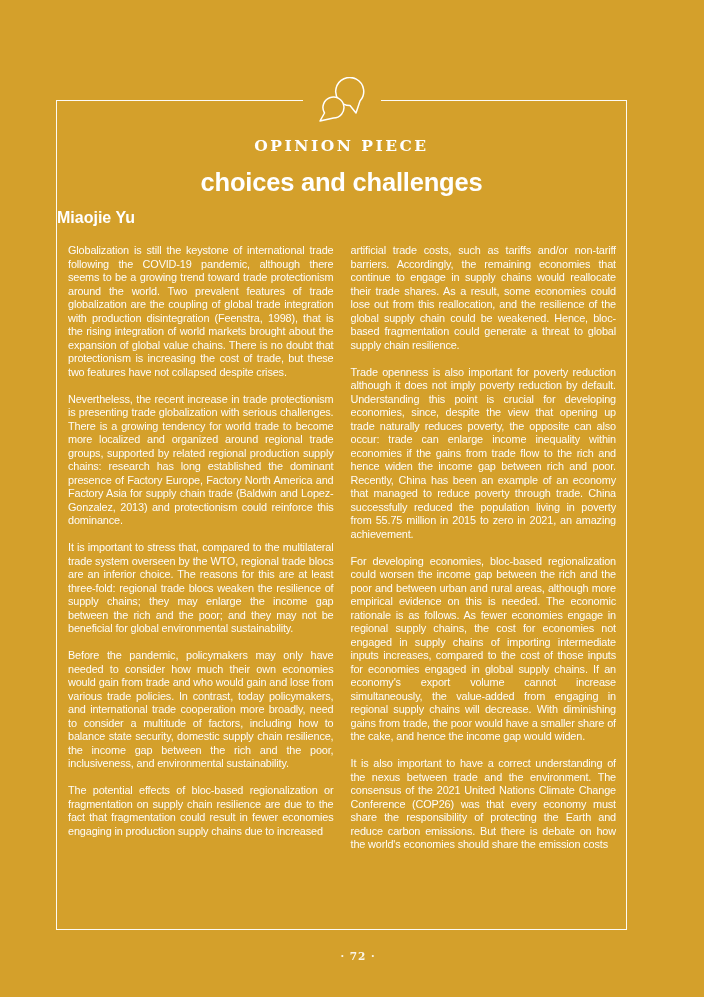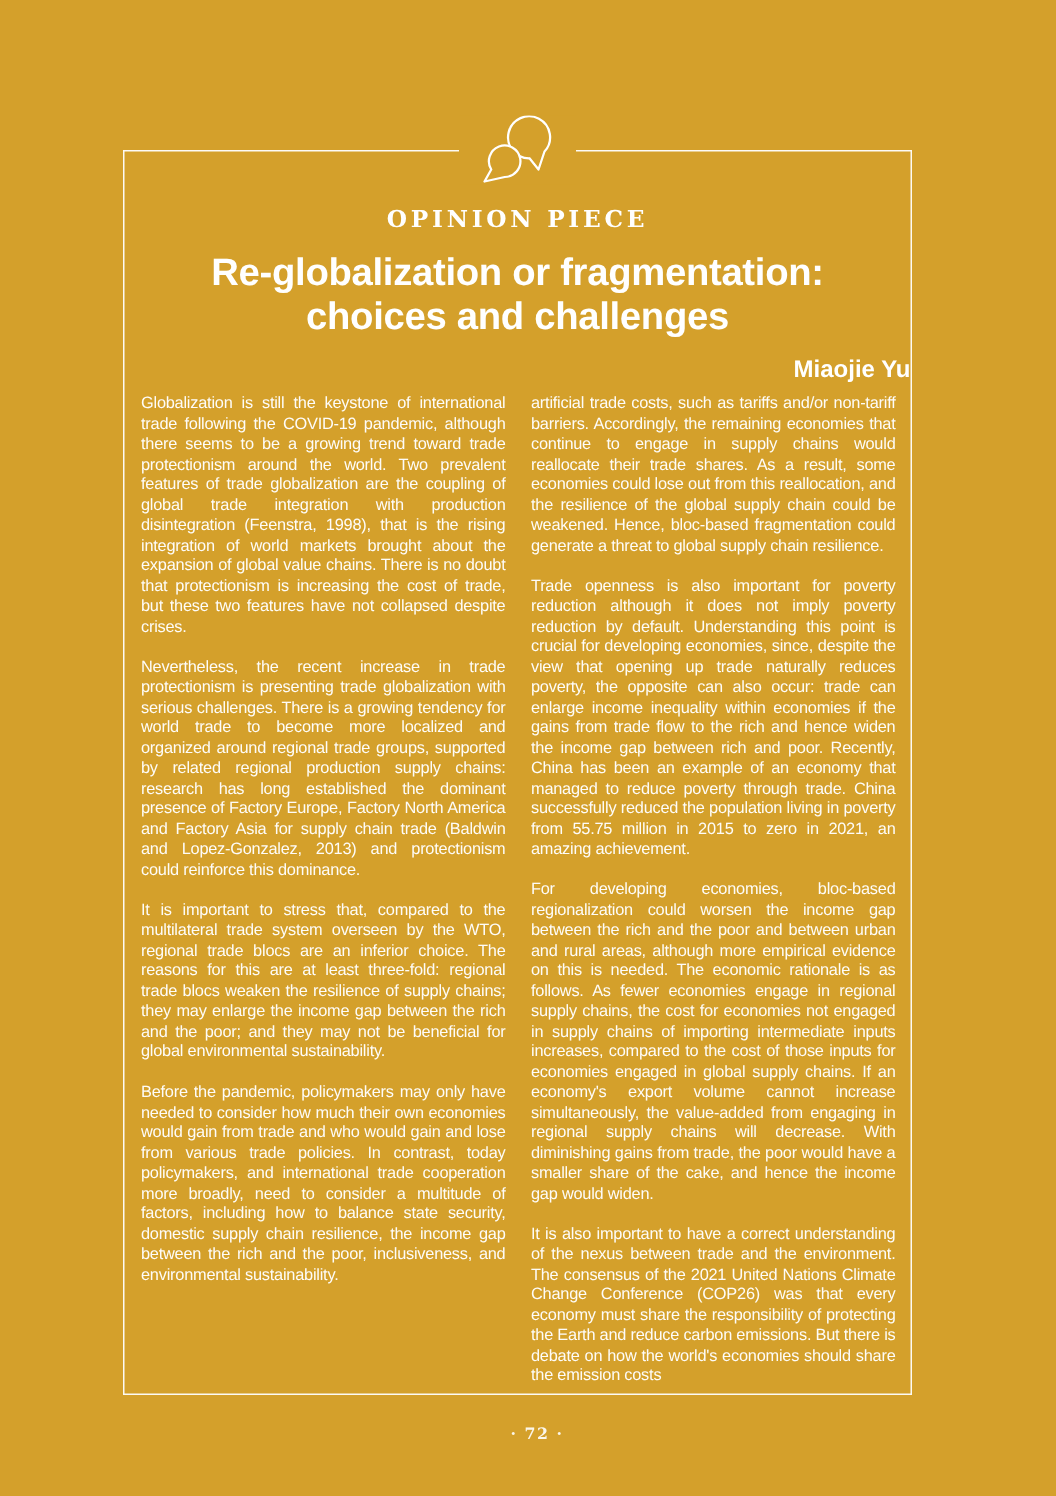--- a/index.html
+++ b/index.html
@@ -12,23 +12,23 @@
     width: 704px;
     height: 997px;
     position: relative;
     background: var(--background);
     color: var(--text);
     font-family: "Liberation Sans", sans-serif;
     overflow: hidden;
   }
   .frame {
     position: absolute;
-    left: 82px;
+    left: 56px;
     top: 100px;
-    width: 526px;
+    width: 571px;
     height: 830px;
     border: 1.5px solid rgba(255,255,255,0.95);
   }
   .icon-badge {
     position: absolute;
     top: -24px;
     left: 50%;
     transform: translateX(-50%);
     background: var(--background);
     padding: 0 16px;
@@ -52,36 +52,36 @@
   .title {
     margin-top: 13px;
     text-align: center;
     font-size: 25.5px;
     font-weight: 700;
     line-height: 29px;
     letter-spacing: -0.2px;
   }
   .author {
     margin-top: 12px;
-    text-align: right;
+    text-align: left;
     font-size: 16px;
     font-weight: 700;
   }
   .affiliation {
     margin-top: 8px;
     text-align: center;
     font-size: 9.5px;
     font-weight: 700;
     letter-spacing: 0.1px;
   }
   .columns {
     display: flex;
     gap: 17px;
     padding: 0 10px 0 11px;
-    margin-top: 7px;
+    margin-top: 17px;
   }
   .col { flex: 1 1 0; min-width: 0; }
   .col p {
     margin: 0 0 13.5px 0;
     font-size: 10.9px;
     line-height: 13.5px;
     letter-spacing: -0.15px;
     text-align: justify;
     color: rgba(255,255,255,0.97);
   }
@@ -108,33 +108,33 @@
 
       <path class="bubble" d="M 41 24 A 14 14 0 1 0 31 28.5 L 37 36 Z"></path>
 
       <path class="bubble" d="M 14.5 41 A 10.5 10.5 0 1 0 5.5 36 L 1 44 Z"></path>
     </svg>
   </div>
 
   <div class="kicker">OPINION PIECE</div>
 
   <div class="title">
-    <div>Re-globalization or fragmentation:</div>
     <div>choices and challenges</div>
   </div>
 
   <div class="author">Miaojie Yu</div>
 
 
   <div class="columns">
     <div class="col">
       <p>Globalization is still the keystone of international trade following the COVID-19 pandemic, although there seems to be a growing trend toward trade protectionism around the world. Two prevalent features of trade globalization are the coupling of global trade integration with production disintegration (Feenstra, 1998), that is the rising integration of world markets brought about the expansion of global value chains. There is no doubt that protectionism is increasing the cost of trade, but these two features have not collapsed despite crises.</p>
       <p>Nevertheless, the recent increase in trade protectionism is presenting trade globalization with serious challenges. There is a growing tendency for world trade to become more localized and organized around regional trade groups, supported by related regional production supply chains: research has long established the dominant presence of Factory Europe, Factory North America and Factory Asia for supply chain trade (Baldwin and Lopez-Gonzalez, 2013) and protectionism could reinforce this dominance.</p>
       <p>It is important to stress that, compared to the multilateral trade system overseen by the WTO, regional trade blocs are an inferior choice. The reasons for this are at least three-fold: regional trade blocs weaken the resilience of supply chains; they may enlarge the income gap between the rich and the poor; and they may not be beneficial for global environmental sustainability.</p>
       <p>Before the pandemic, policymakers may only have needed to consider how much their own economies would gain from trade and who would gain and lose from various trade policies. In contrast, today policymakers, and international trade cooperation more broadly, need to consider a multitude of factors, including how to balance state security, domestic supply chain resilience, the income gap between the rich and the poor, inclusiveness, and environmental sustainability.</p>
+      <p>The potential effects of bloc-based regionalization or fragmentation on supply chain resilience are due to the fact that fragmentation could result in fewer economies engaging in production supply chains due to increased</p>
     </div>
     <div class="col">
       <p>artificial trade costs, such as tariffs and/or non-tariff barriers. Accordingly, the remaining economies that continue to engage in supply chains would reallocate their trade shares. As a result, some economies could lose out from this reallocation, and the resilience of the global supply chain could be weakened. Hence, bloc-based fragmentation could generate a threat to global supply chain resilience.</p>
       <p>Trade openness is also important for poverty reduction although it does not imply poverty reduction by default. Understanding this point is crucial for developing economies, since, despite the view that opening up trade naturally reduces poverty, the opposite can also occur: trade can enlarge income inequality within economies if the gains from trade flow to the rich and hence widen the income gap between rich and poor. Recently, China has been an example of an economy that managed to reduce poverty through trade. China successfully reduced the population living in poverty from 55.75 million in 2015 to zero in 2021, an amazing achievement.</p>
       <p>For developing economies, bloc-based regionalization could worsen the income gap between the rich and the poor and between urban and rural areas, although more empirical evidence on this is needed. The economic rationale is as follows. As fewer economies engage in regional supply chains, the cost for economies not engaged in supply chains of importing intermediate inputs increases, compared to the cost of those inputs for economies engaged in global supply chains. If an economy's export volume cannot increase simultaneously, the value-added from engaging in regional supply chains will decrease. With diminishing gains from trade, the poor would have a smaller share of the cake, and hence the income gap would widen.</p>
       <p>It is also important to have a correct understanding of the nexus between trade and the environment. The consensus of the 2021 United Nations Climate Change Conference (COP26) was that every economy must share the responsibility of protecting the Earth and reduce carbon emissions. But there is debate on how the world's economies should share the emission costs</p>
     </div>
   </div>
 
 </div>

